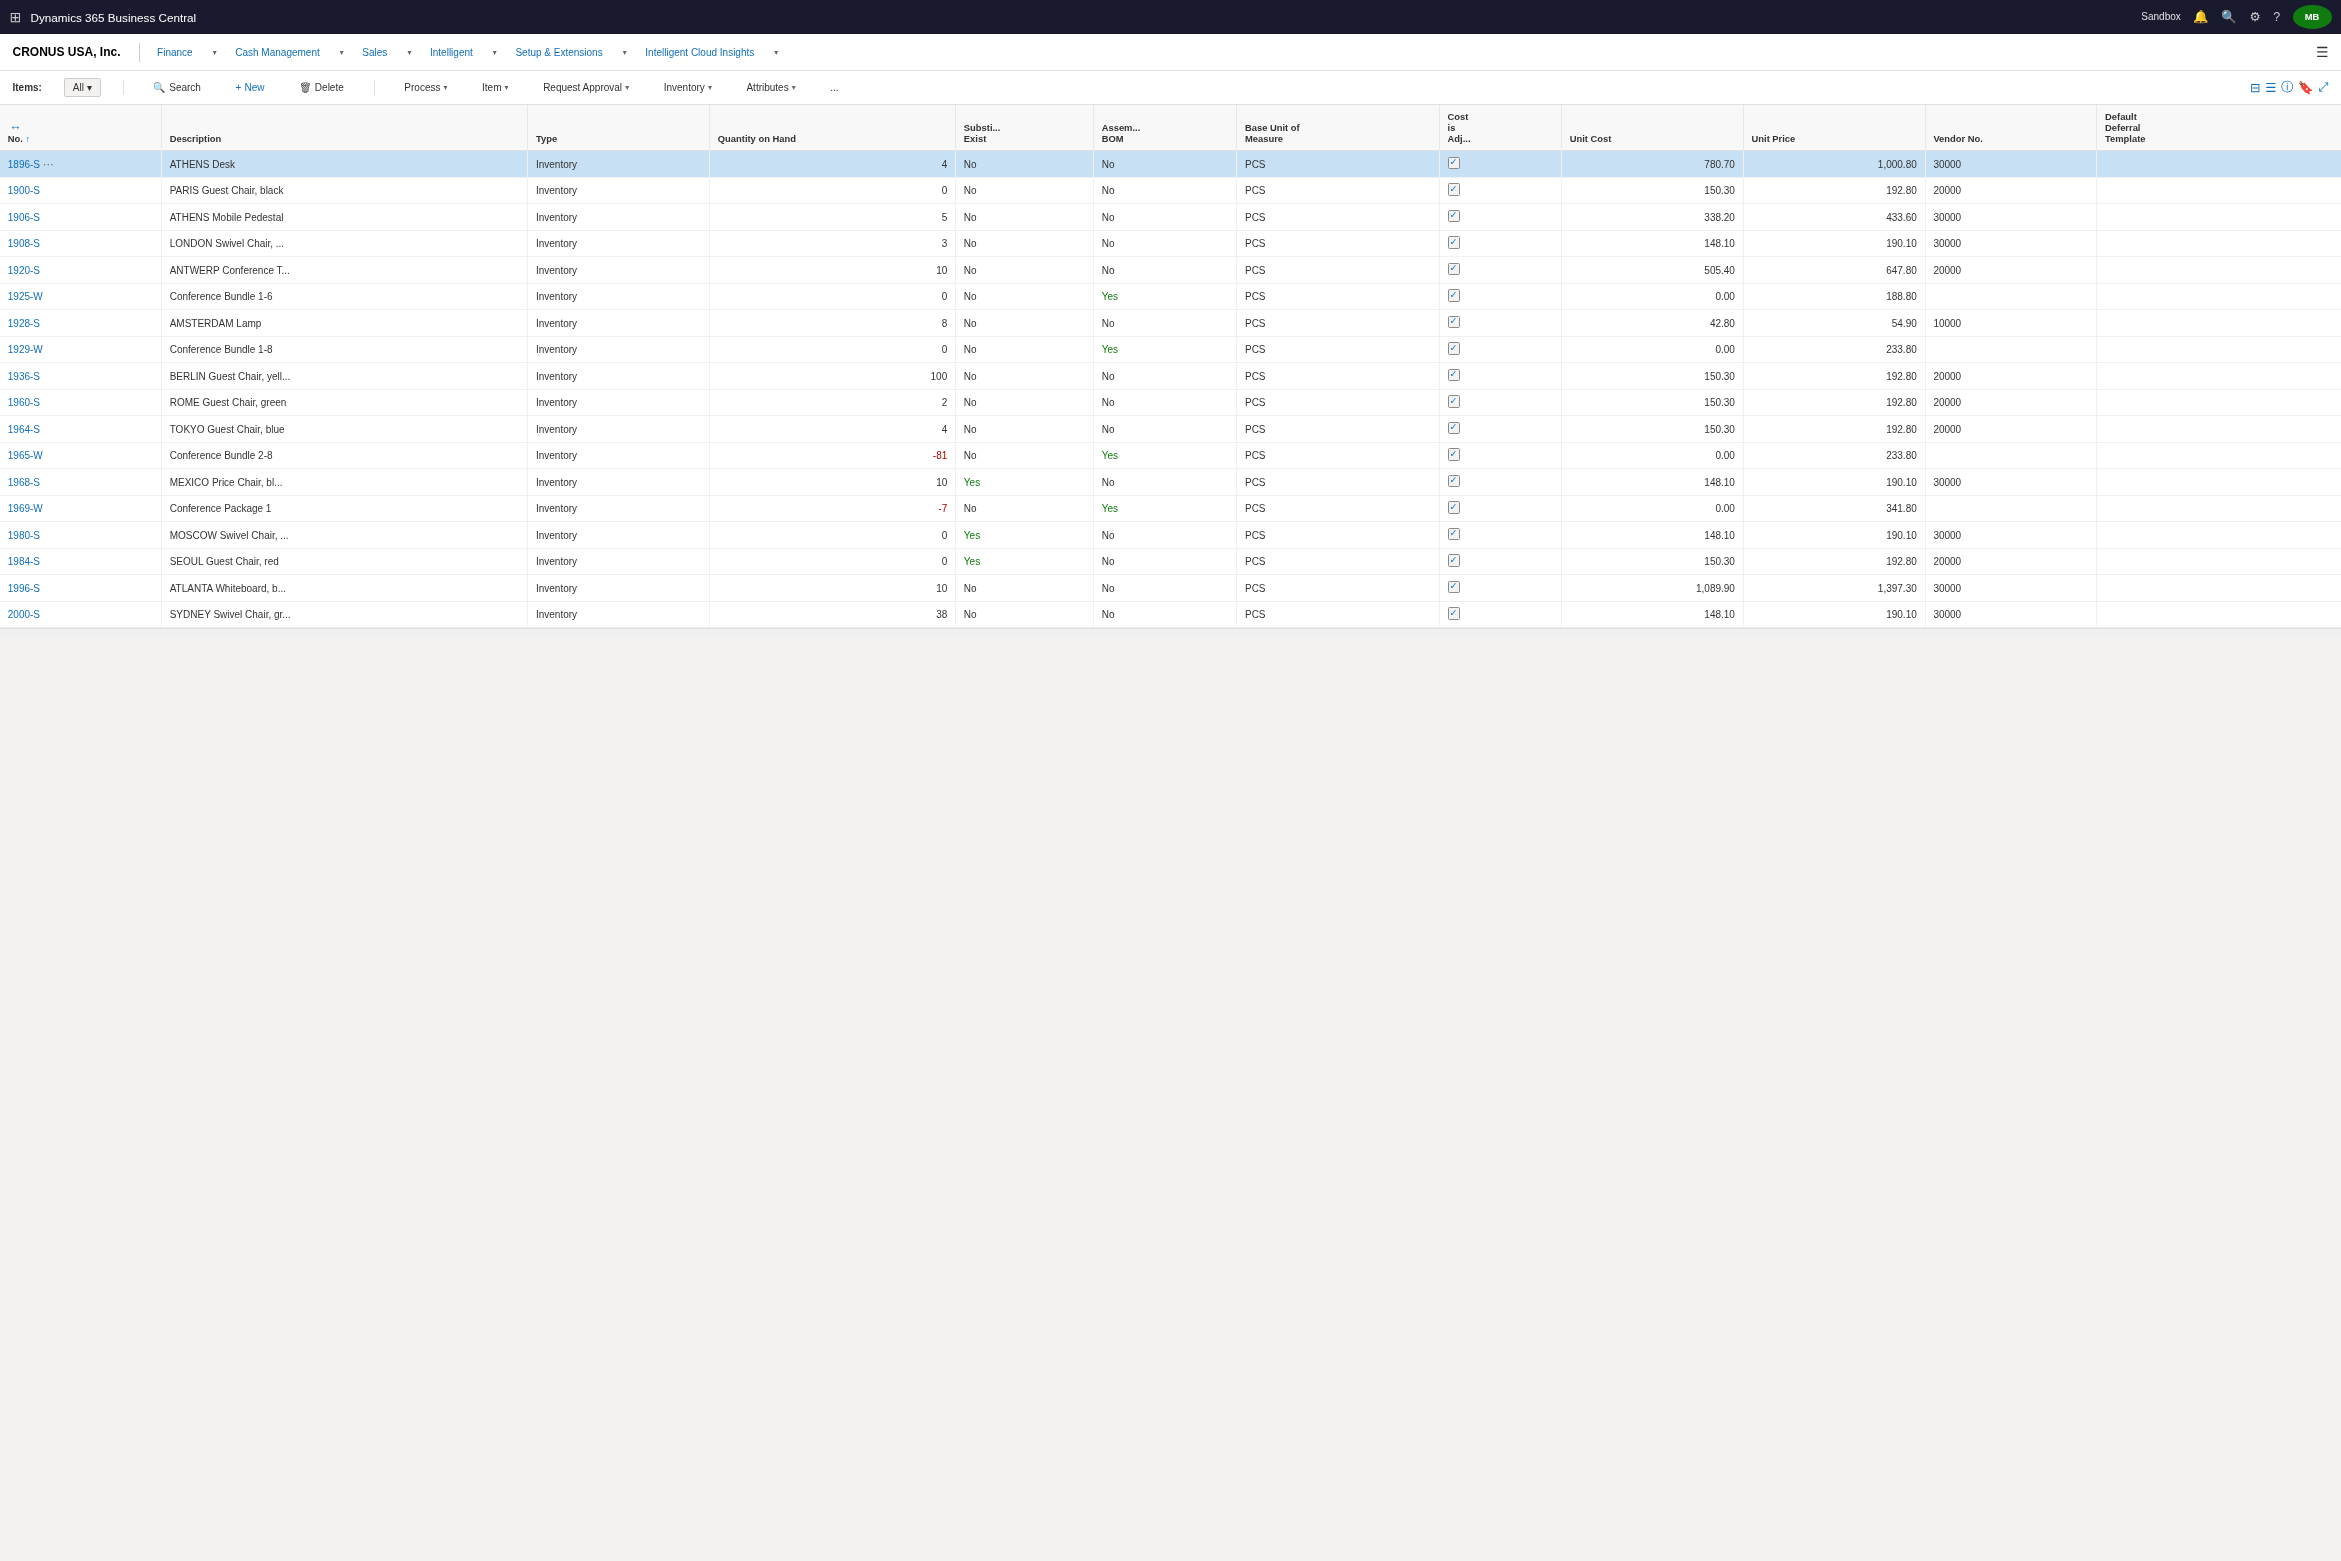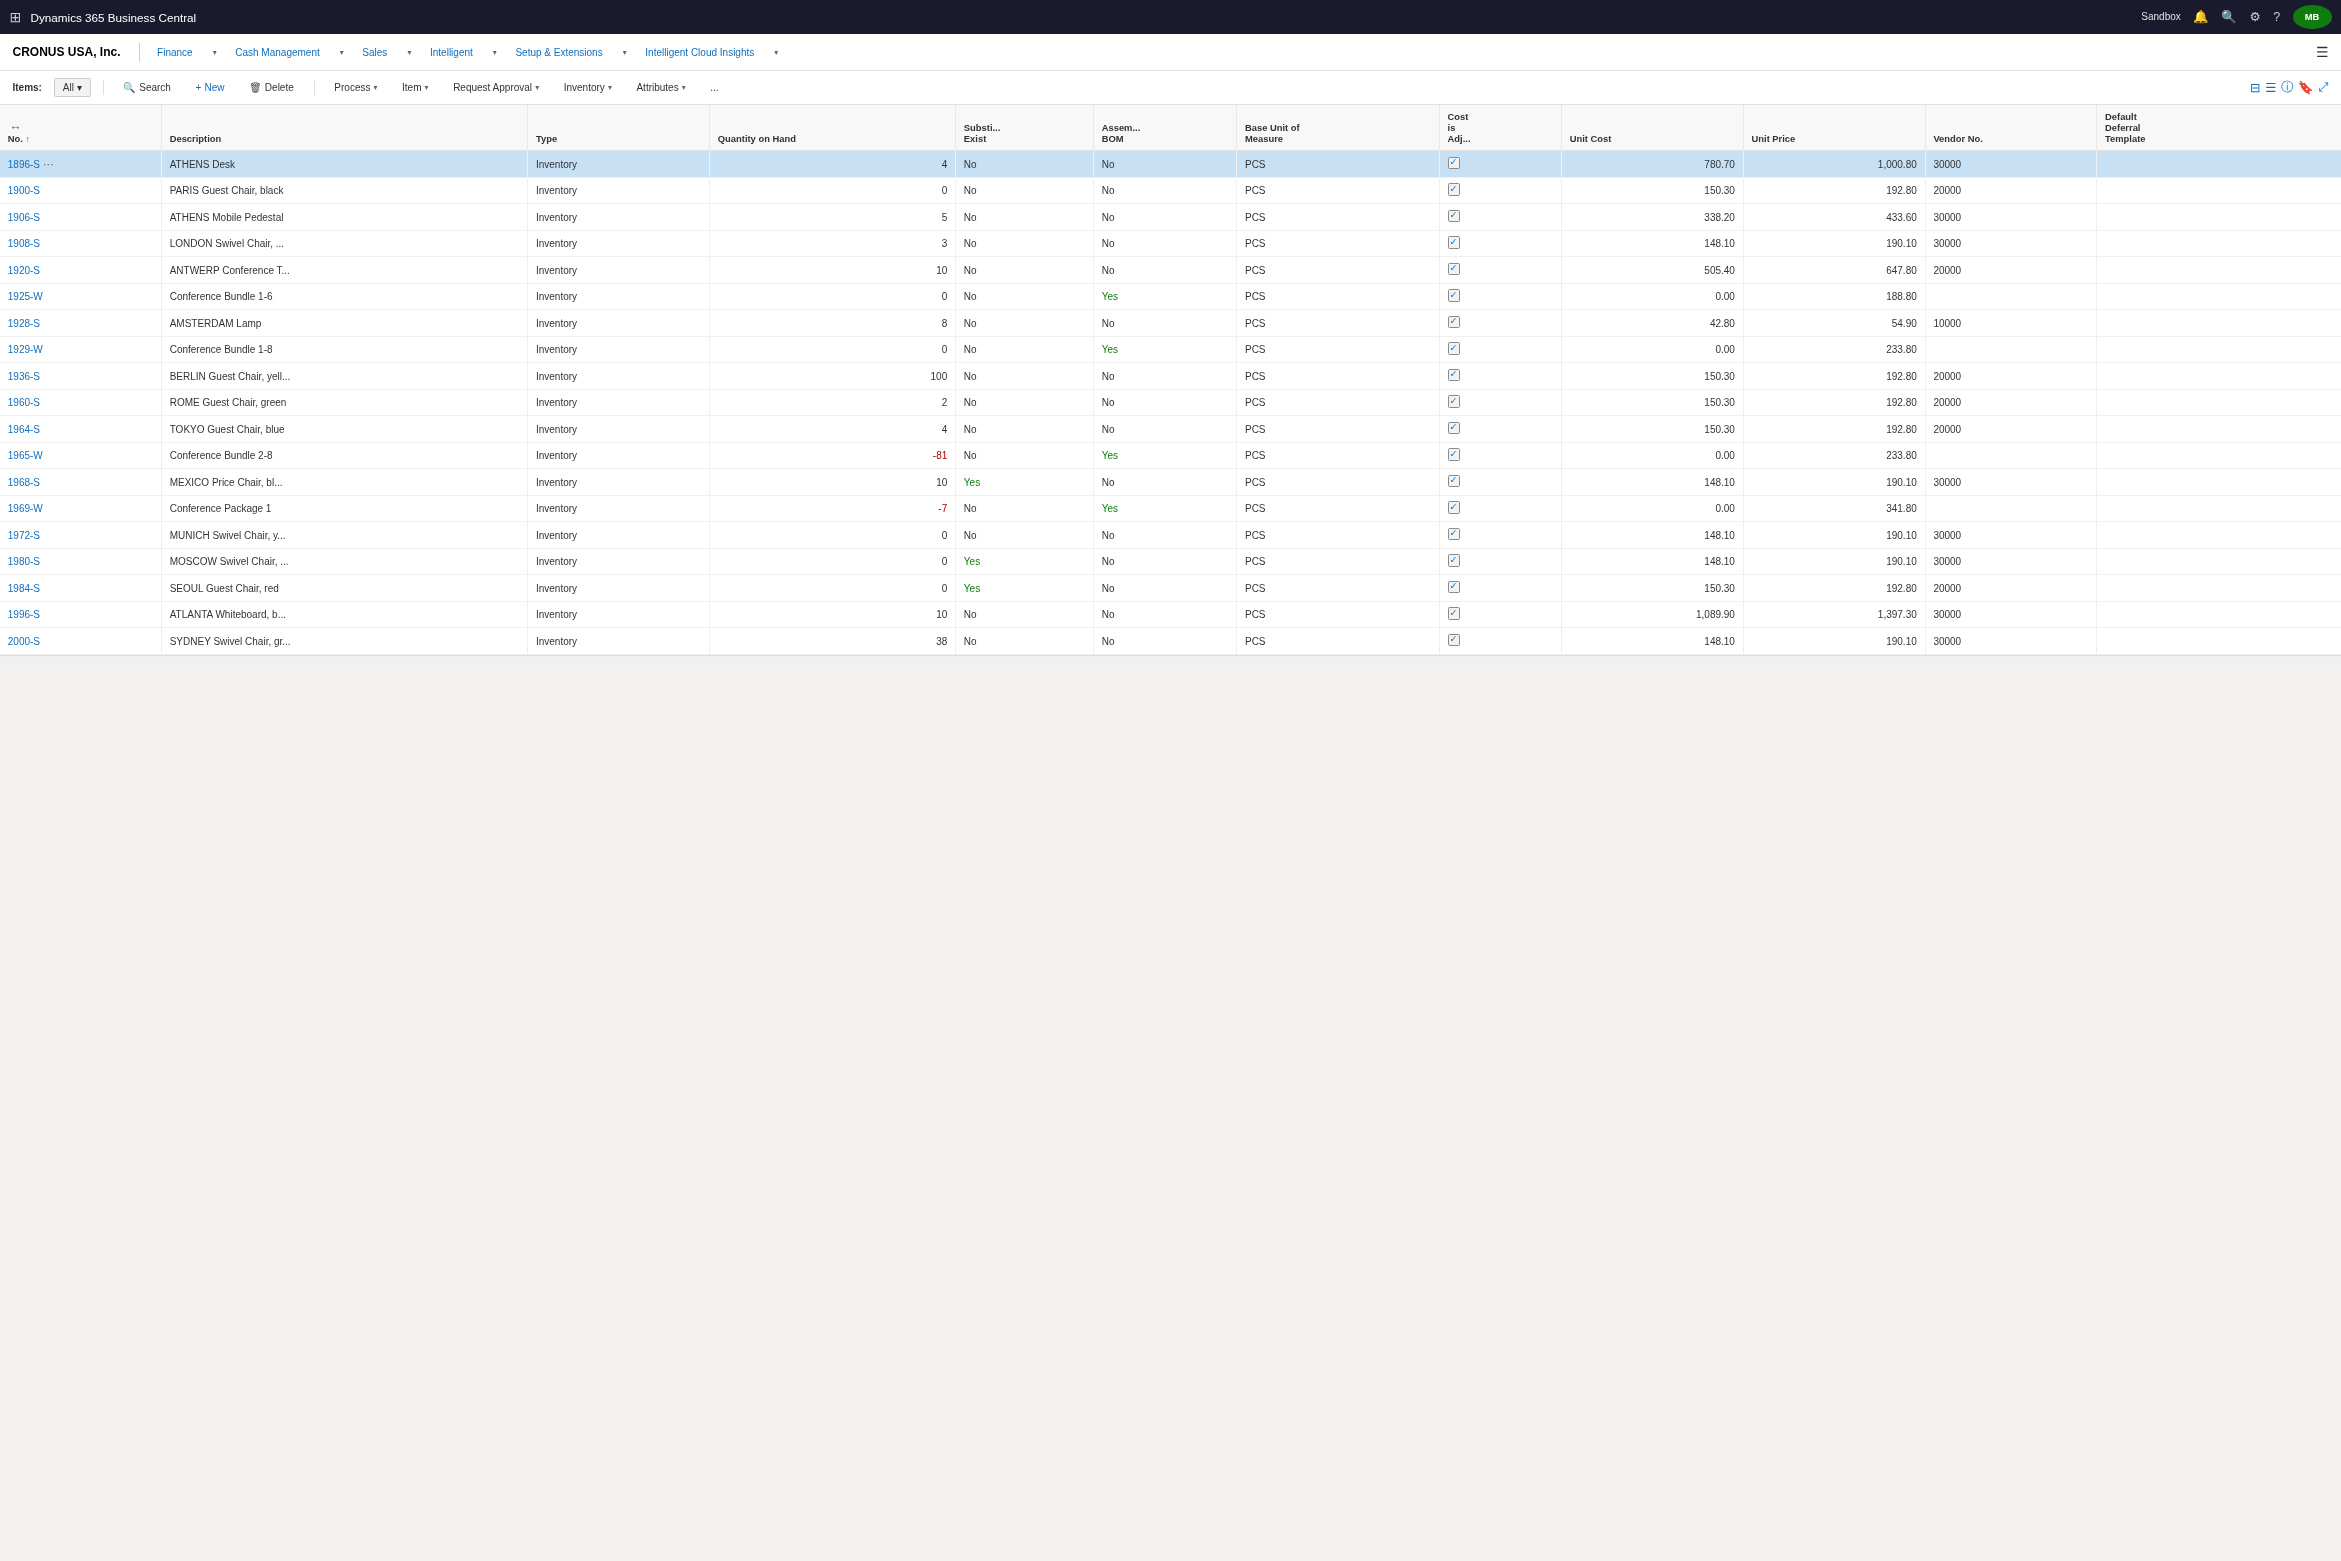--- a/index.html
+++ b/index.html
@@ -61,21 +61,21 @@
     .hamburger { font-size: 14px; cursor: pointer; color: #333; }
 
     
     .toolbar {
       background: #fff;
       border-bottom: 0.8px solid #e0e0e0;
       height: 34px;
       display: flex;
       align-items: center;
       padding: 0 12.5px;
-      gap: 9px;
+      gap: 19px;
     }
     .toolbar-items-label {
       font-size: 10px;
       font-weight: 600;
       color: #333;
       margin-right: 3.1px;
     }
     .toolbar-filter-btn {
       padding: 3.1px 7.8px;
       background: #f3f2f1;
@@ -645,43 +645,20 @@
       <td class="col-cost-adj">
         <span class="checkbox-cell checked"></span>
       </td>
       <td class="col-unit-cost num">0.00</td>
       <td class="col-unit-price num">341.80</td>
       <td class="col-vendor"></td>
       <td class="col-deferral"></td>
     </tr>
         <tr>
       <td class="link col-no">
-        1972-S
-        
-      </td>
-      <td class="col-desc">MUNICH Swivel Chair, y...</td>
-      <td class="col-type">Inventory</td>
-      <td class="col-qty num">0</td>
-      <td class="col-subst">
-        <span class="yes-no ">No</span>
-      </td>
-      <td class="col-assem">
-        <span class="yes-no ">No</span>
-      </td>
-      <td class="col-base">PCS</td>
-      <td class="col-cost-adj">
-        <span class="checkbox-cell checked"></span>
-      </td>
-      <td class="col-unit-cost num">148.10</td>
-      <td class="col-unit-price num">190.10</td>
-      <td class="col-vendor">30000</td>
-      <td class="col-deferral"></td>
-    </tr>
-        <tr>
-      <td class="link col-no">
         1980-S
         
       </td>
       <td class="col-desc">MOSCOW Swivel Chair, ...</td>
       <td class="col-type">Inventory</td>
       <td class="col-qty num">0</td>
       <td class="col-subst">
         <span class="yes-no yes">Yes</span>
       </td>
       <td class="col-assem">

